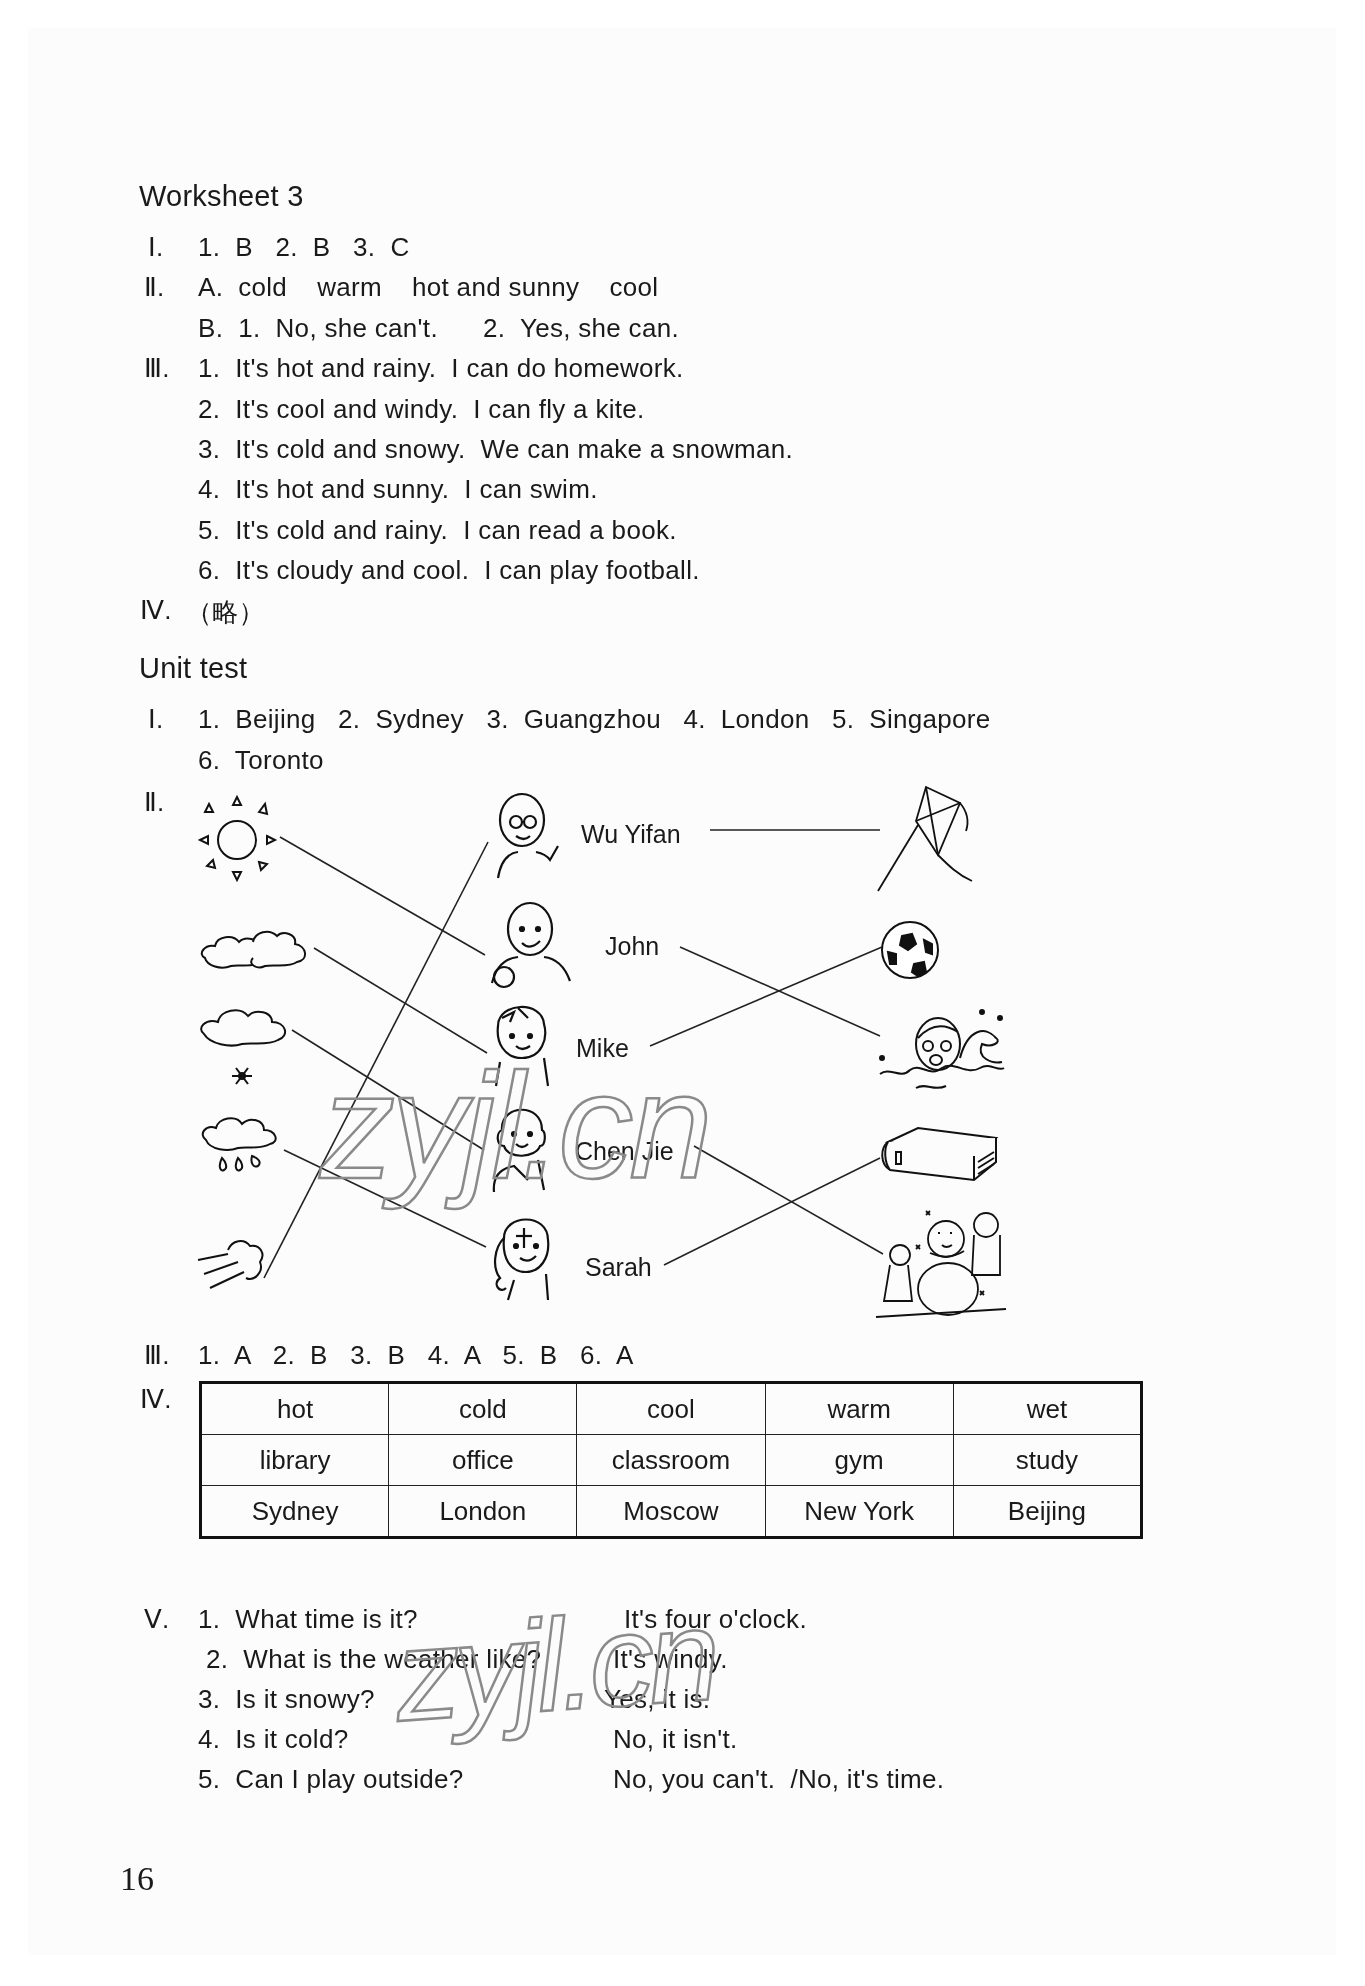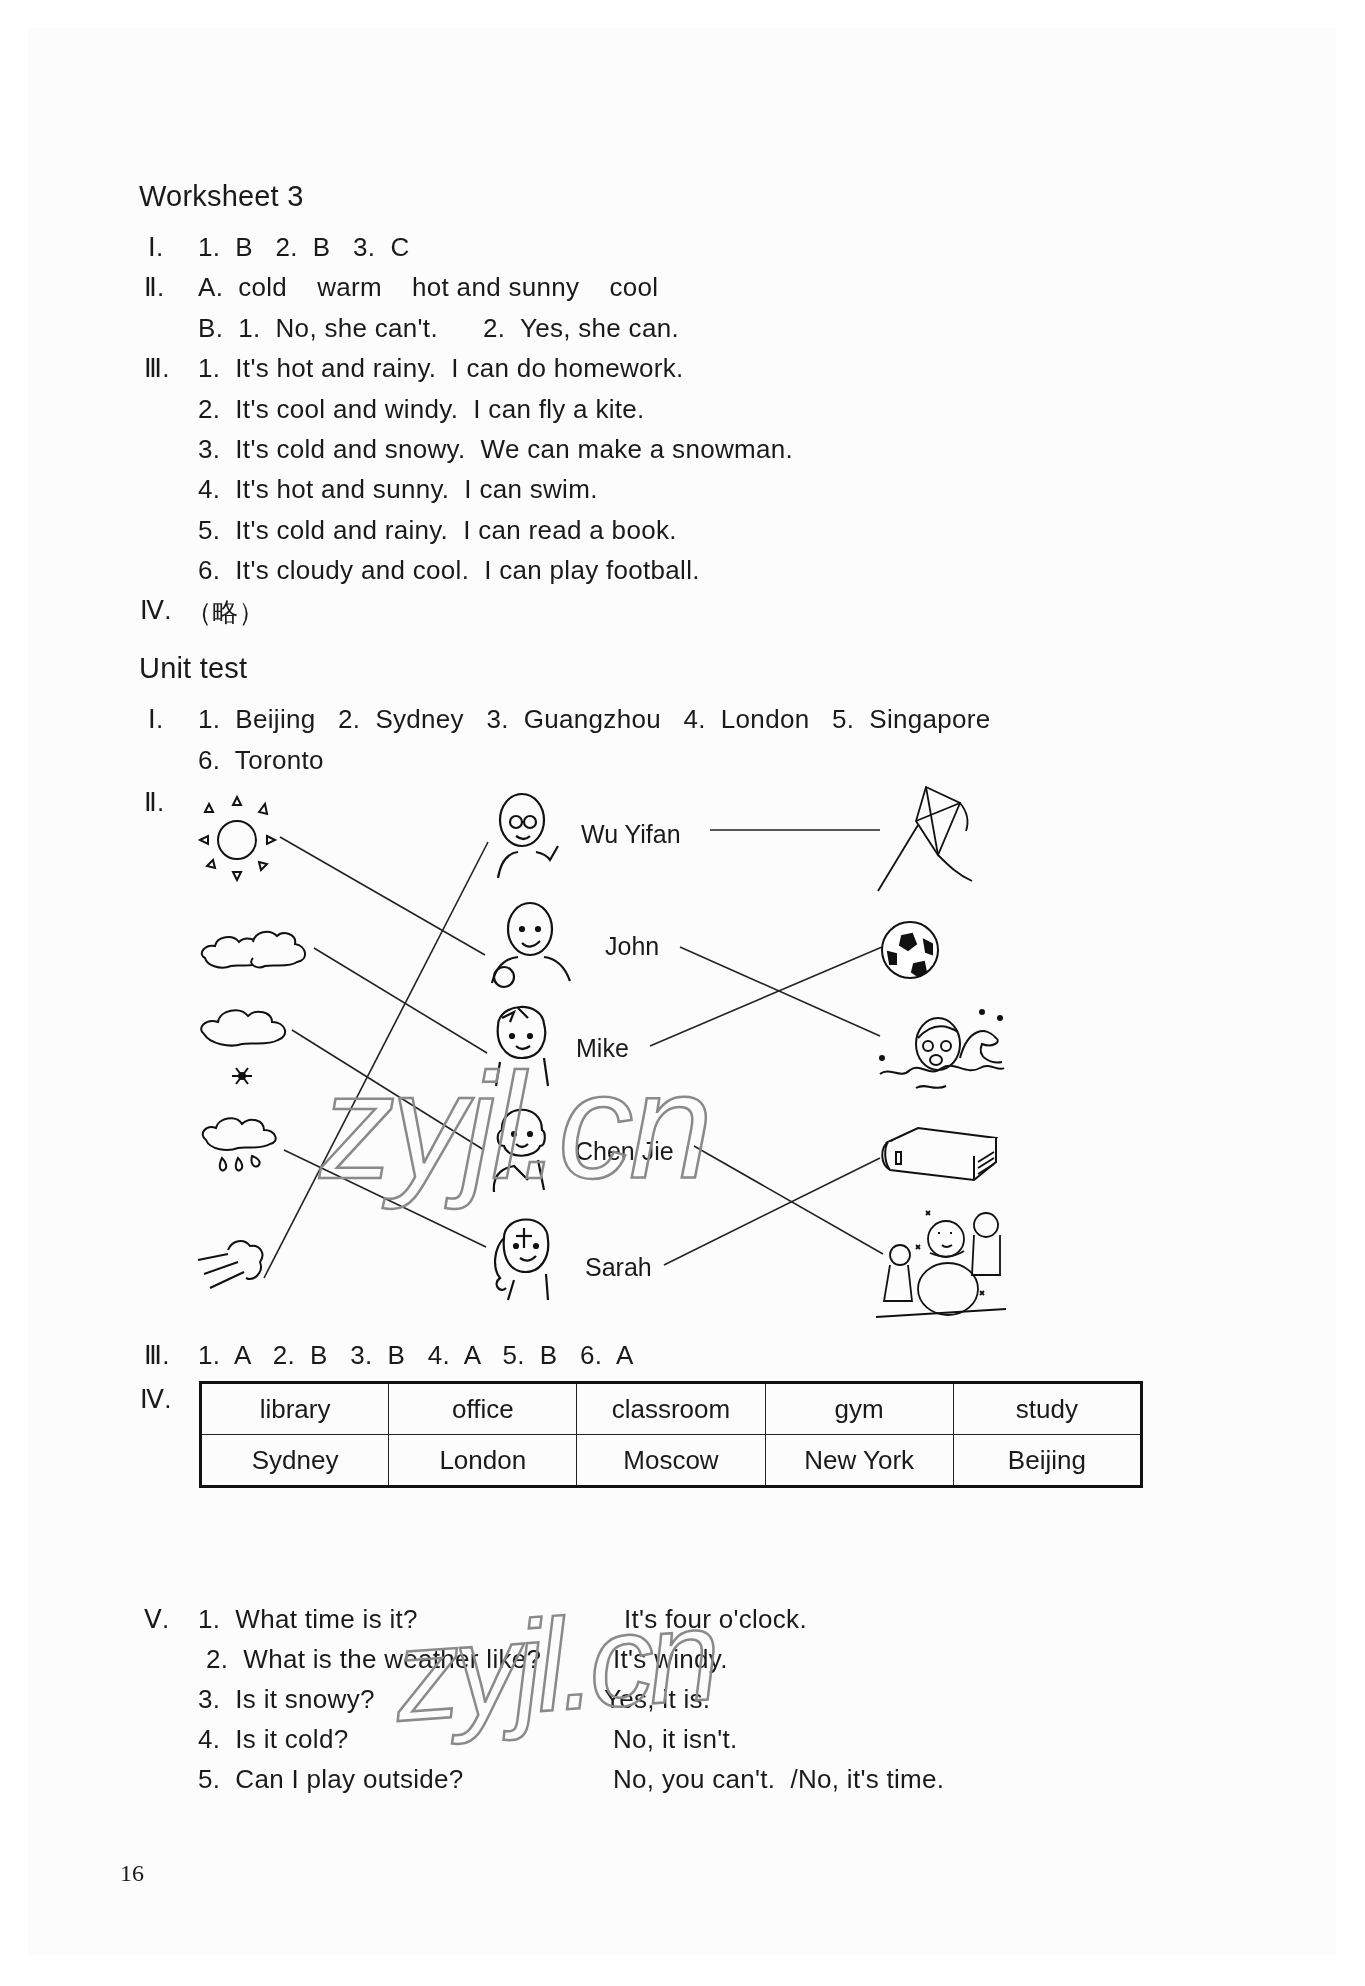--- a/index.html
+++ b/index.html
@@ -9,21 +9,21 @@
   .abs { position:absolute; white-space:pre; }
   .h { font-size:29px; letter-spacing:0.2px; }
   .t { font-size:26px; letter-spacing:0.3px; }
   .name { font-size:25px; }
   .wm { position:absolute; font-family:"Liberation Sans", sans-serif; font-style:italic;
         color:transparent; -webkit-text-stroke:2.5px #8a8a8a; pointer-events:none; white-space:pre; }
   table.words { position:absolute; left:199px; top:1381px; width:944px; border-collapse:collapse;
                 border:3px solid #111; }
   table.words td { border:1.6px solid #222; height:50px; text-align:center; font-size:26px; width:20%;
                    padding:0; }
-  .pagenum { font-family:"Liberation Serif", serif; font-size:24px; }
+  .pagenum { font-family:"Liberation Serif", serif; font-size:34px; }
   svg { position:absolute; overflow:visible; }
 </style>
 </head>
 <body>
 
 <div class="page"></div>
 
 <div class="abs h" style="left:139px; top:180px;">Worksheet 3</div>
 
 <div class="abs t" style="left:148px; top:232px;">Ⅰ.</div>
@@ -234,20 +234,27 @@
 </svg>
 
 <div class="wm" style="left:320px; top:1040px; font-size:150px; letter-spacing:-4px;">zyjl.cn</div>
 
 <div class="abs t" style="left:144px; top:1340px;">Ⅲ.</div>
 <div class="abs t" style="left:198px; top:1340px;">1.  A   2.  B   3.  B   4.  A   5.  B   6.  A</div>
 
 <div class="abs t" style="left:140px; top:1384px;">Ⅳ.</div>
 <table class="words">
   <tbody>
+      <tr>
+    <td>hot</td>
+    <td>cold</td>
+    <td>cool</td>
+    <td>warm</td>
+    <td>wet</td>
+  </tr>
   <tr>
     <td>library</td>
     <td>office</td>
     <td>classroom</td>
     <td>gym</td>
     <td>study</td>
   </tr>
   <tr>
     <td>Sydney</td>
     <td>London</td>

